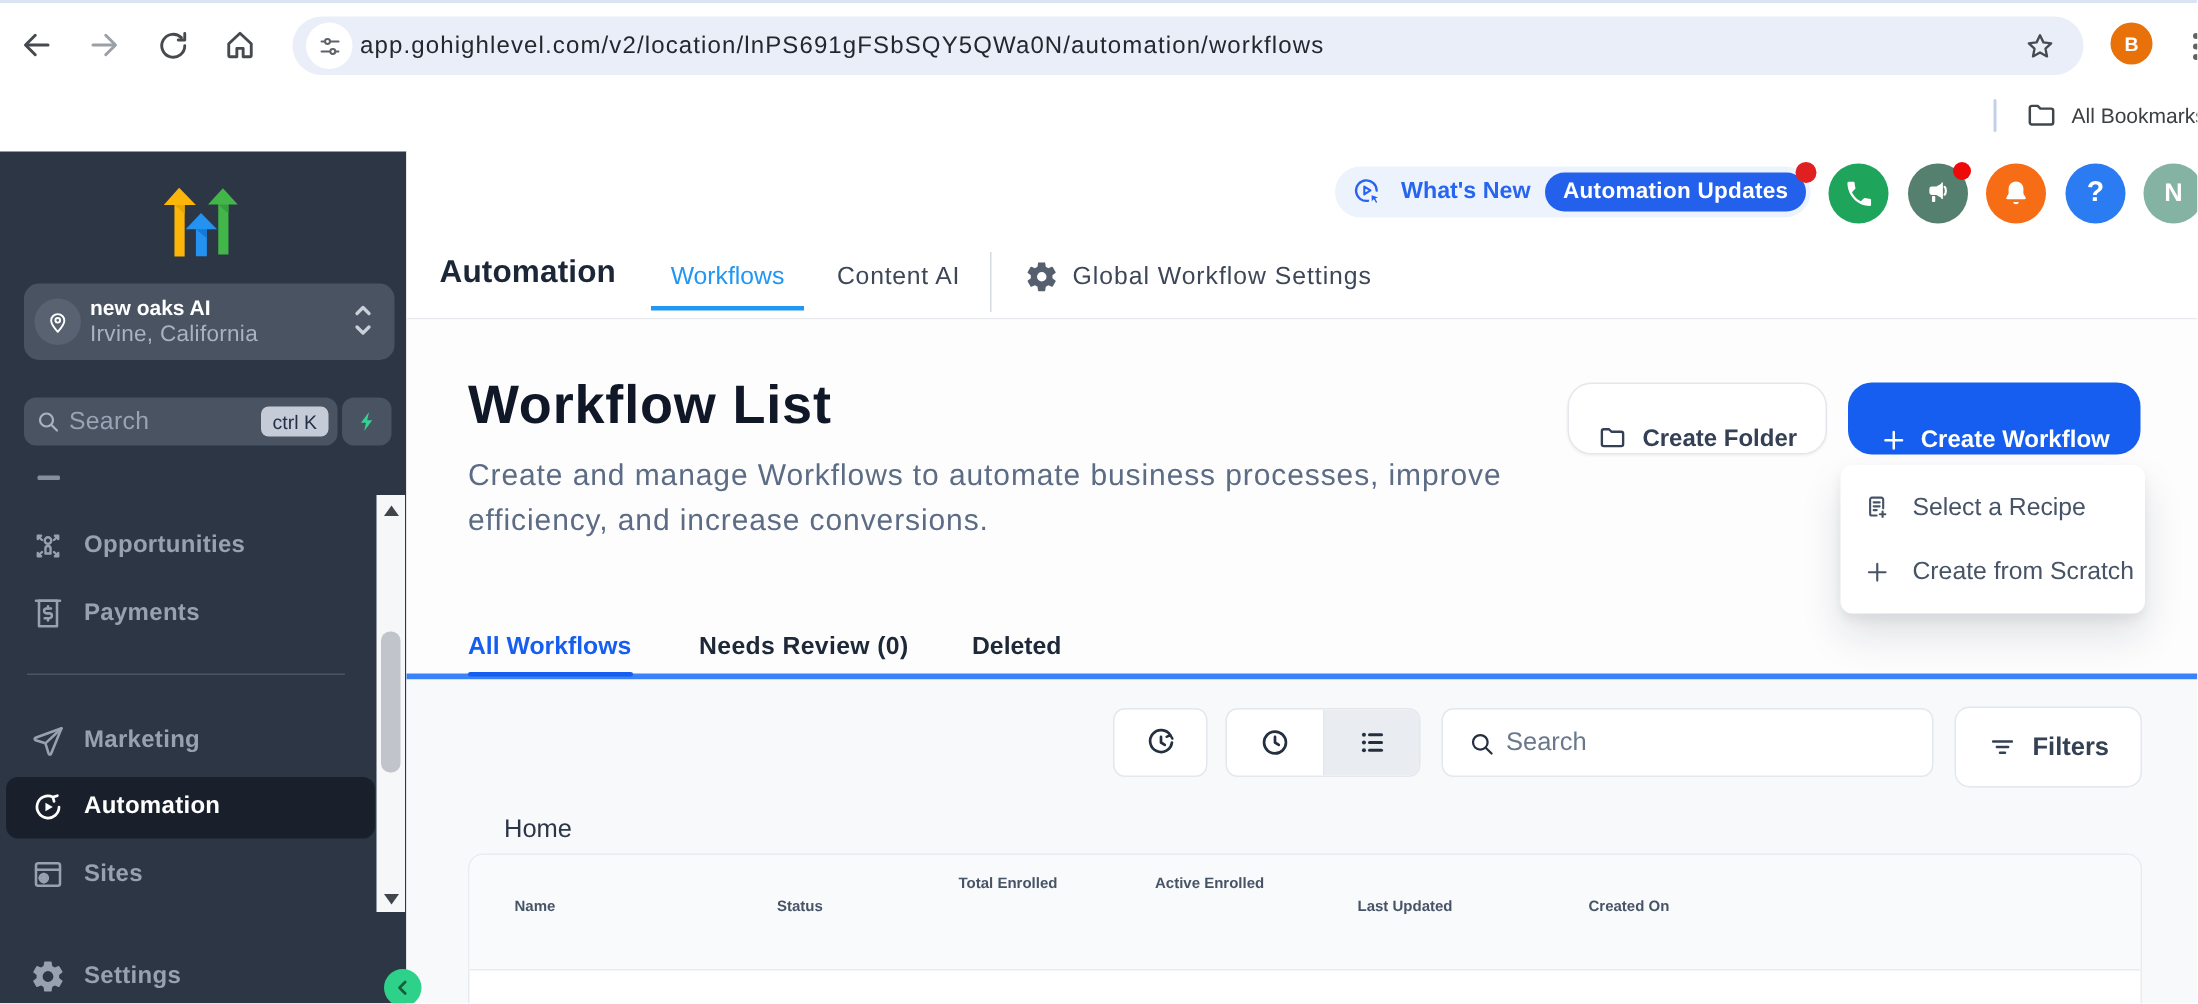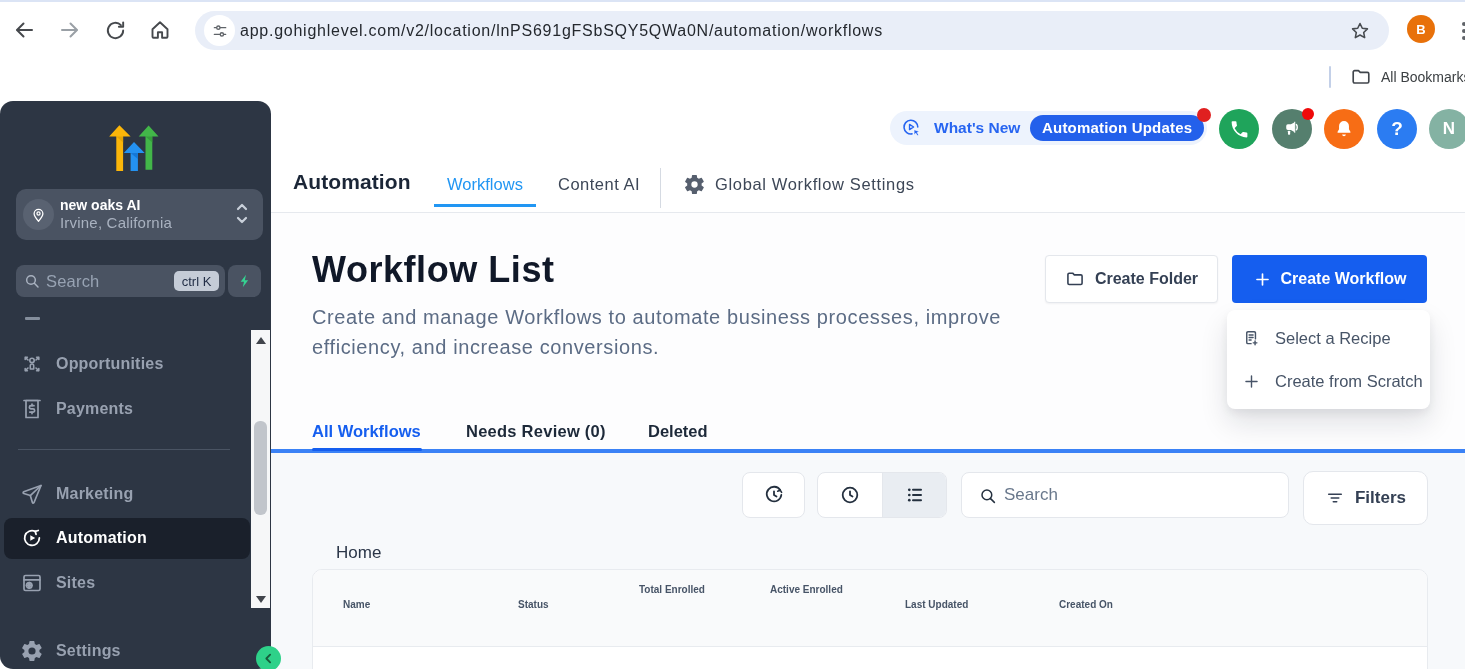--- a/index.html
+++ b/index.html
@@ -18,21 +18,21 @@
   .avatar-b { position:absolute; left:1407px; top:15px; width:28px; height:28px; border-radius:50%; background:#e8710a; color:#fff; font-size:13px; font-weight:700; display:flex; align-items:center; justify-content:center; }
   .menu-dots { position:absolute; left:1462px; top:22px; width:4px; height:18px; display:flex; flex-direction:column; justify-content:space-between; }
   .menu-dots span { width:4px; height:4px; border-radius:50%; background:#5f6368; }
   .bookmarks { position:absolute; left:0; top:56px; width:1465px; height:45px; background:#fff; }
   .bm-divider { position:absolute; left:1329px; top:10px; width:2px; height:22px; background:#c3d0e8; border-radius:1px; }
   .bm-folder { position:absolute; left:1350px; top:10px; width:22px; height:22px; }
   .bm-label { position:absolute; left:1381px; top:0; height:45px; line-height:43px; font-size:14px; color:#3c4043; white-space:nowrap; }
 
   
   .app { position:absolute; left:0; top:101px; width:1465px; height:568px; }
-  .sidebar { position:absolute; left:0; top:0; width:271px; height:568px; background:#2d3644;border-radius:13px; }
+  .sidebar { position:absolute; left:0; top:0; width:271px; height:568px; background:#2d3644; }
   .main { position:absolute; left:271px; top:0; width:1194px; height:568px; background:#fff; }
 
   
   .logo { position:absolute; left:108px; top:23px; width:55px; height:46px; }
   .account-card { position:absolute; left:16px; top:88px; width:247px; height:51px; border-radius:10px; background:#4a5362; }
   .acct-pin { position:absolute; left:7px; top:10px; width:31px; height:31px; border-radius:50%; background:#596271; display:flex; align-items:center; justify-content:center; }
   .acct-name { position:absolute; left:44px; top:8px; font-size:14px; font-weight:700; color:#ffffff; white-space:nowrap; }
   .acct-loc { position:absolute; left:44px; top:25px; font-size:15px; letter-spacing:0.2px; color:#a9b2c0; white-space:nowrap; }
   .acct-chev { position:absolute; left:218px; top:8px; width:16px; height:34px; }
   .sb-search { position:absolute; left:16px; top:164px; width:209px; height:32px; border-radius:8px; background:#4a5362; }
@@ -83,21 +83,21 @@
 
   
   .content-head { position:absolute; left:0; top:112px; width:1194px; height:240px; background:#fdfdfe; border-bottom:4px solid #3b82f6; }
   .wl-title { position:absolute; left:41px; top:36px; font-size:36px; font-weight:700; color:#101828; letter-spacing:0.55px; }
   .wl-desc { position:absolute; left:41px; top:90px; font-size:20px; line-height:29.5px; color:#5c6c85; letter-spacing:0.6px; }
   .ptab { position:absolute; top:207px; height:22px; line-height:22px; font-size:16.5px; font-weight:600; color:#1d2939; white-space:nowrap; }
   .ptab-all { left:41px; color:#155eef; }
   .ptab-needs { left:195px; letter-spacing:0.25px; }
   .ptab-del { left:377px; }
   .ptab-underline { position:absolute; left:41px; top:235px; width:110px; height:3px; background:#155eef; border-radius:2px; }
-  .btn { display:flex; align-items:center; justify-content:center; border-radius:4px; }
+  .btn { display:flex; align-items:flex-end; justify-content:center; border-radius:16px; }
   .btn-folder { position:absolute; left:774px; top:42px; width:173px; height:48px; background:#fff; border:1px solid #e4e7ec; box-shadow:0 1px 2px rgba(16,24,40,.05); gap:10px; font-size:16px; font-weight:700; color:#344054; }
   .btn-create { position:absolute; left:961px; top:42px; width:195px; height:48px; background:#155eef; gap:9px; font-size:16px; font-weight:700; color:#fff; }
   .dropdown { position:absolute; left:956px; top:97px; width:203px; height:99px; background:#fff; border-radius:8px; box-shadow:0 4px 8px rgba(16,24,40,.06), 0 14px 28px rgba(16,24,40,.12); }
   .dd-item { position:absolute; left:0; width:203px; height:42px; display:flex; align-items:center; padding-left:15px; gap:14px; font-size:16.5px; color:#475467; }
   .dd-1 { top:7px; }
   .dd-2 { top:50px; }
 
   
   .body-sec { position:absolute; left:0; top:352px; width:1194px; height:216px; background:#f7f9fb; }
   .tbtn { position:absolute; background:#fff; border:1px solid #e4e7ec; border-radius:8px; display:flex; align-items:center; justify-content:center; }

